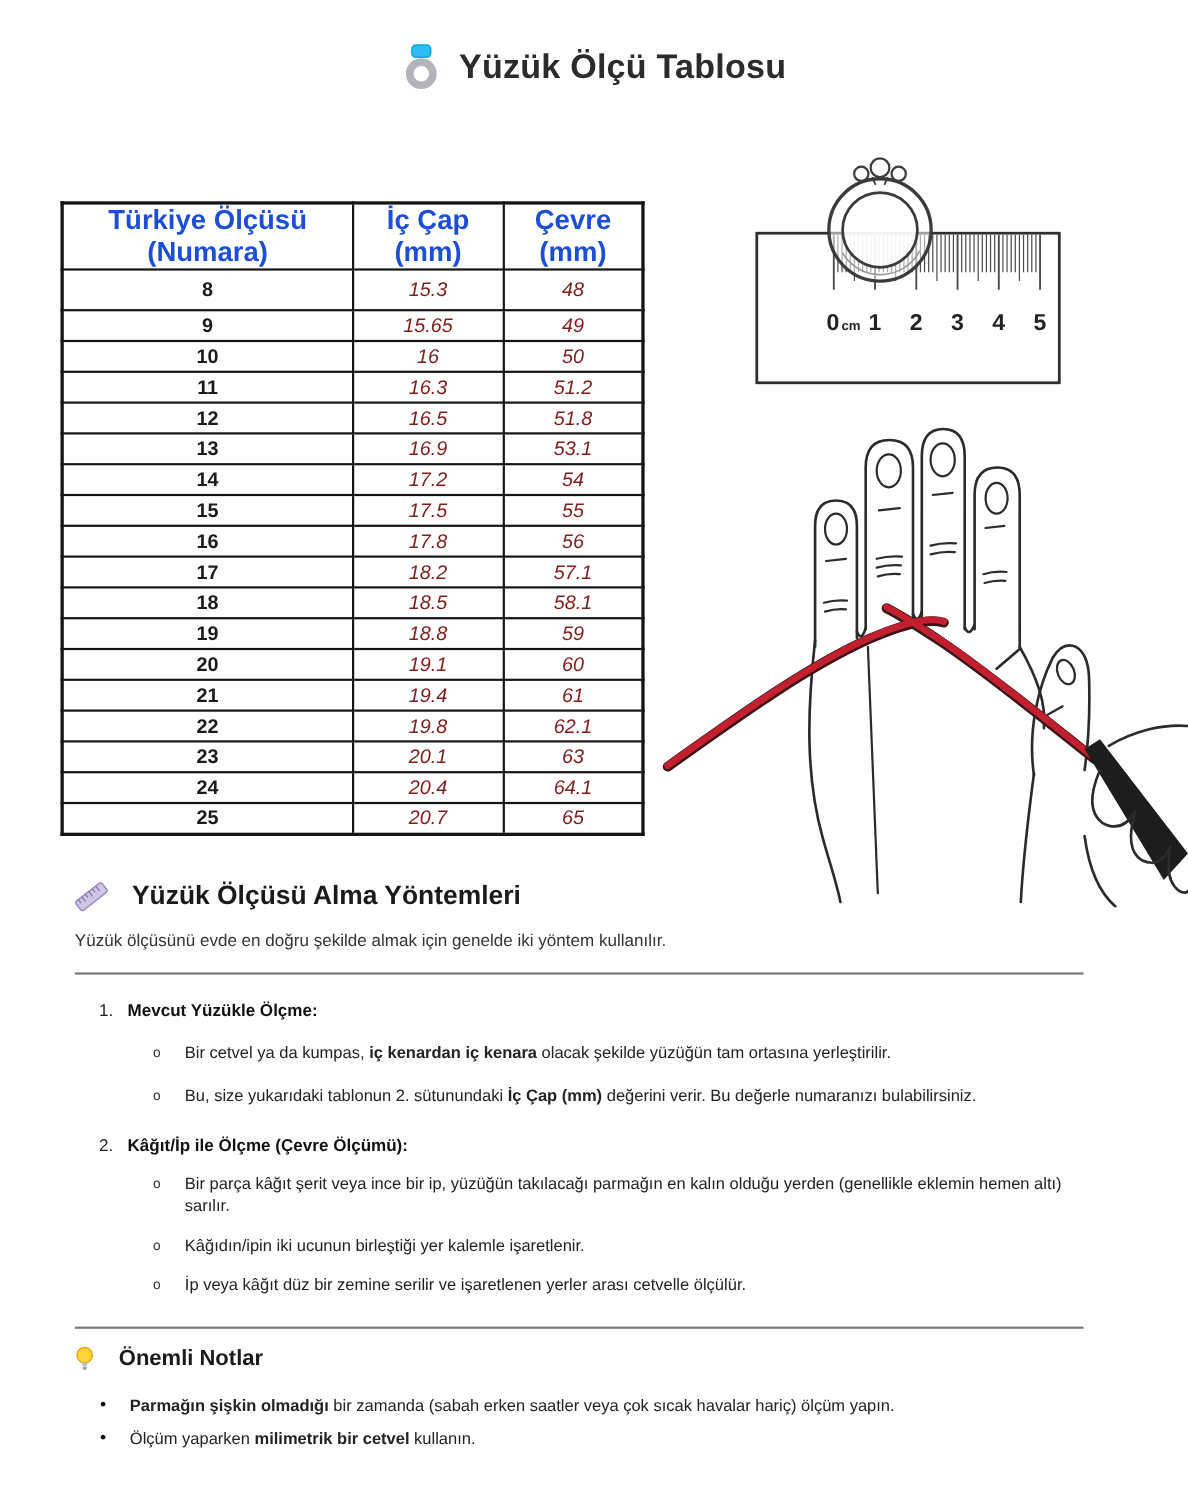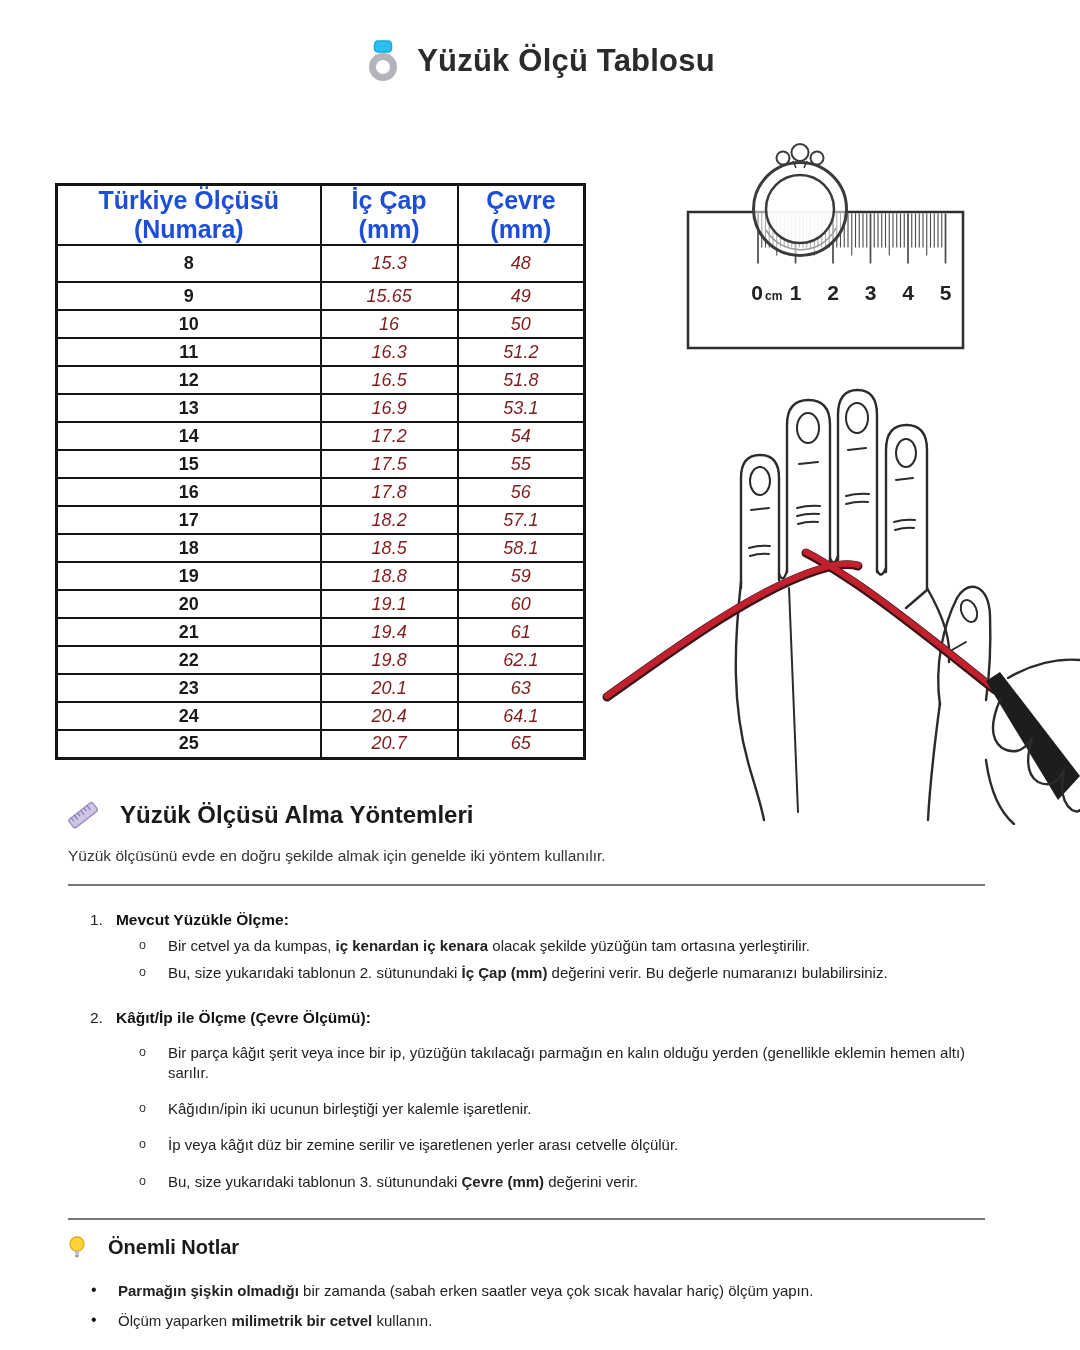--- a/index.html
+++ b/index.html
@@ -42,21 +42,21 @@
   .sec-head { display:flex; align-items:center; gap:22px; }
   .sec-head h2 { font-size:24px; font-weight:bold; color:#1a1a1a; }
   .intro { margin-top:17px; font-size:15.5px; color:#333; }
   .divider { border:none; border-top:2.5px solid #7a7a7a; margin-top:19px; }
 
   .num-item { margin-top:25px; }
   .num-line { display:flex; gap:13px; padding-left:22px; font-size:15.5px; }
   .num-line .num { color:#222; }
   .num-line .itm-title { font-weight:bold; color:#111;text-align:center; }
   ul.sub { list-style:none; padding-left:100px; margin-top:6px; }
-  ul.sub li { position:relative; font-size:15px; color:#222; margin-top:7px; line-height:1.35; }
+  ul.sub li { position:relative; font-size:15px; color:#222; margin-top:19px; line-height:1.35; }
   ul.sub li::before {
     content:"o"; position:absolute; left:-29px; top:1px;
     font-size:12.5px; color:#333;
   }
   ul.sub.spaced li { margin-top:16px; }
 
   .notes { margin-top:16px; }
   .notes .sec-head h2 { font-size:20px; }
   ul.dots { list-style:none; padding-left:50px; margin-top:20px; }
   ul.dots li { position:relative; font-size:15px; color:#222; margin-top:9px; line-height:1.4; }
@@ -357,21 +357,20 @@
 
   <div class="num-item">
     <div class="num-line">
       <span class="num">2.</span>
       <span class="itm-title">Kâğıt/İp ile Ölçme (Çevre Ölçümü):</span>
     </div>
     <ul class="sub spaced">
         <li><span>Bir parça kâğıt şerit veya ince bir ip, yüzüğün takılacağı parmağın en kalın olduğu yerden (genellikle eklemin hemen altı) sarılır.</span></li>
         <li><span>Kâğıdın/ipin iki ucunun birleştiği yer kalemle işaretlenir.</span></li>
         <li><span>İp veya kâğıt düz bir zemine serilir ve işaretlenen yerler arası cetvelle ölçülür.</span></li>
-        <li><span>Bu, size yukarıdaki tablonun 3. sütunundaki </span><span class="b">Çevre (mm)</span><span> değerini verir.</span></li>
       </ul>
   </div>
 
   <hr class="divider" style="margin-top:26px;">
 
   <div class="notes">
     <div class="sec-head">
       <svg width="18" height="24" viewBox="0 0 18 24" aria-hidden="true">
         <circle cx="9" cy="8" r="7" fill="#ffd43a" stroke="#e8a80c" stroke-width="1.3"></circle>
         <path d="M 6.5 14.5 L 11.5 14.5 L 10.8 18 L 7.2 18 Z" fill="#bcbcbc"></path>

